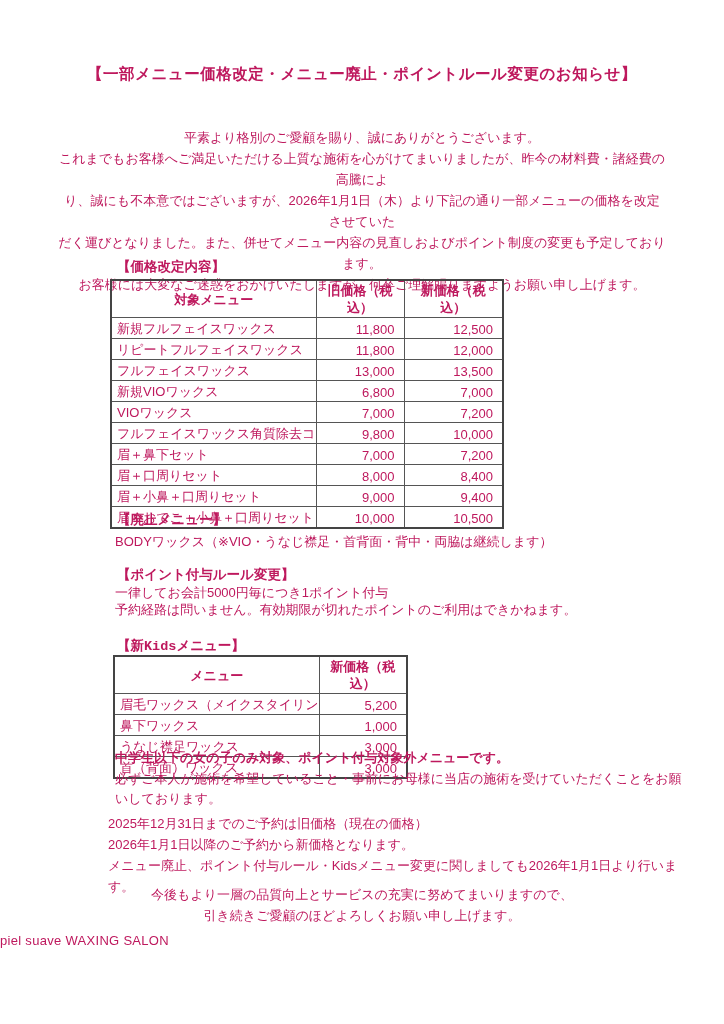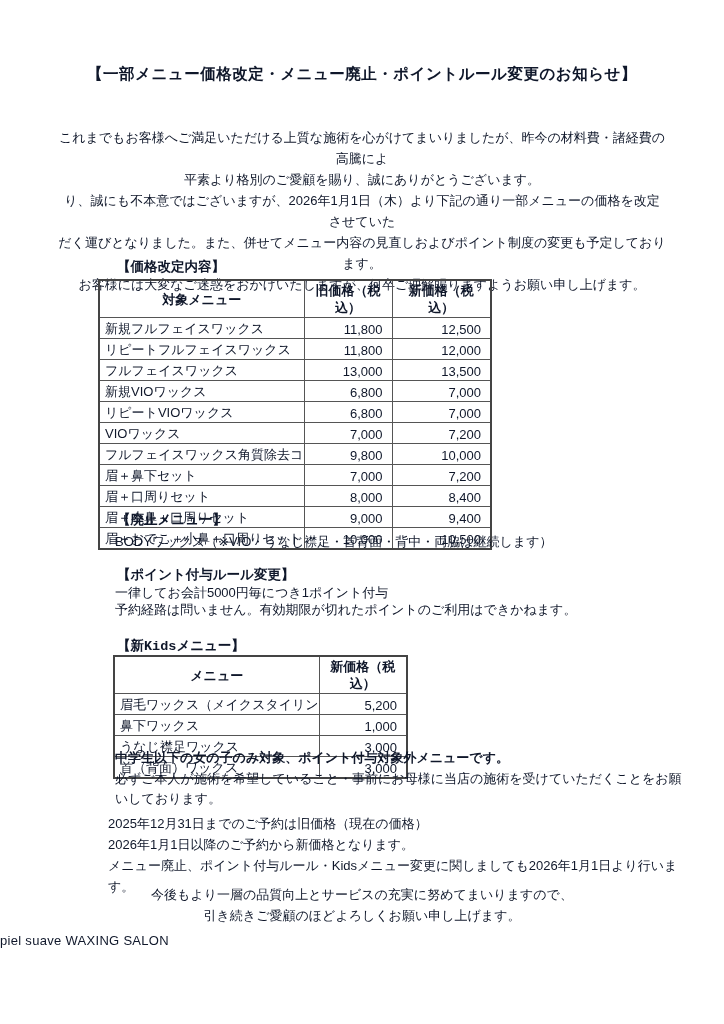--- a/index.html
+++ b/index.html
@@ -1,21 +1,21 @@
 <!DOCTYPE html>
 <html lang="ja"><head>
 <meta charset="utf-8">
 <style>
   html, body { margin: 0; padding: 0; background: #ffffff; }
   .page {
     position: relative;
     width: 724px;
     height: 1024px;
     background: #ffffff;
-    color: #0f172a;
+    color: #be185d;
     font-family: "Liberation Sans", "DejaVu Sans", sans-serif;
     font-size: 13px;
     overflow: hidden;
   }
   .doc-title {
     position: absolute;
     top: 64px; left: 0; right: 0;
     text-align: center;
     font-size: 15.5px;
     font-weight: bold;
@@ -59,21 +59,21 @@
     top: 933px; left: 0; right: 0;
     text-align: left;
     letter-spacing: 0.3px;
   }
   table.doc-table {
     border-collapse: collapse;
     table-layout: fixed;
     border: 2px solid #444444;
     font-size: 13px;
   }
-  .tbl-price { position: absolute; top: 279px; left: 98px; width: 392px; }
+  .tbl-price { position: absolute; top: 279px; left: 110px; width: 392px; }
   .tbl-kids  { position: absolute; top: 655px; left: 113px; width: 293px; }
   table.doc-table th {
     border: 1px solid #555555;
     font-weight: bold;
     text-align: center;
     height: 20px;
     padding: 1px 4px;
     line-height: 17px;
   }
   table.doc-table td {
@@ -87,22 +87,22 @@
   td.td-num  { text-align: right; padding: 2px 9px 1px 4px; vertical-align: bottom; }
 </style>
 </head>
 <body>
 
 <div class="page">
 
   <div class="doc-title">【一部メニュー価格改定・メニュー廃止・ポイントルール変更のお知らせ】</div>
 
   <div class="intro">
+    <div>平素より格別のご愛顧を賜り、誠にありがとうございます。</div>
     <div>これまでもお客様へご満足いただける上質な施術を心がけてまいりましたが、昨今の材料費・諸経費の高騰によ</div>
-    <div>平素より格別のご愛顧を賜り、誠にありがとうございます。</div>
     <div>り、誠にも不本意ではございますが、2026年1月1日（木）より下記の通り一部メニューの価格を改定させていた</div>
     <div>だく運びとなりました。また、併せてメニュー内容の見直しおよびポイント制度の変更も予定しております。</div>
     <div>お客様には大変なご迷惑をおかけいたしますが、何卒ご理解賜りますようお願い申し上げます。</div>
   </div>
 
   <div class="sec-heading h-price">【価格改定内容】</div>
 
   <table class="doc-table tbl-price">
     <colgroup>
         <col style="width:205px">
@@ -131,25 +131,20 @@
           <td class="td-menu">フルフェイスワックス</td>
           <td class="td-num">13,000</td>
           <td class="td-num">13,500</td>
         </tr>
         <tr>
           <td class="td-menu">新規VIOワックス</td>
           <td class="td-num">6,800</td>
           <td class="td-num">7,000</td>
         </tr>
         <tr>
-          <td class="td-menu">リピートVIOワックス</td>
-          <td class="td-num">6,800</td>
-          <td class="td-num">7,000</td>
-        </tr>
-        <tr>
           <td class="td-menu">VIOワックス</td>
           <td class="td-num">7,000</td>
           <td class="td-num">7,200</td>
         </tr>
         <tr>
           <td class="td-menu">フルフェイスワックス角質除去コース</td>
           <td class="td-num">9,800</td>
           <td class="td-num">10,000</td>
         </tr>
         <tr>

